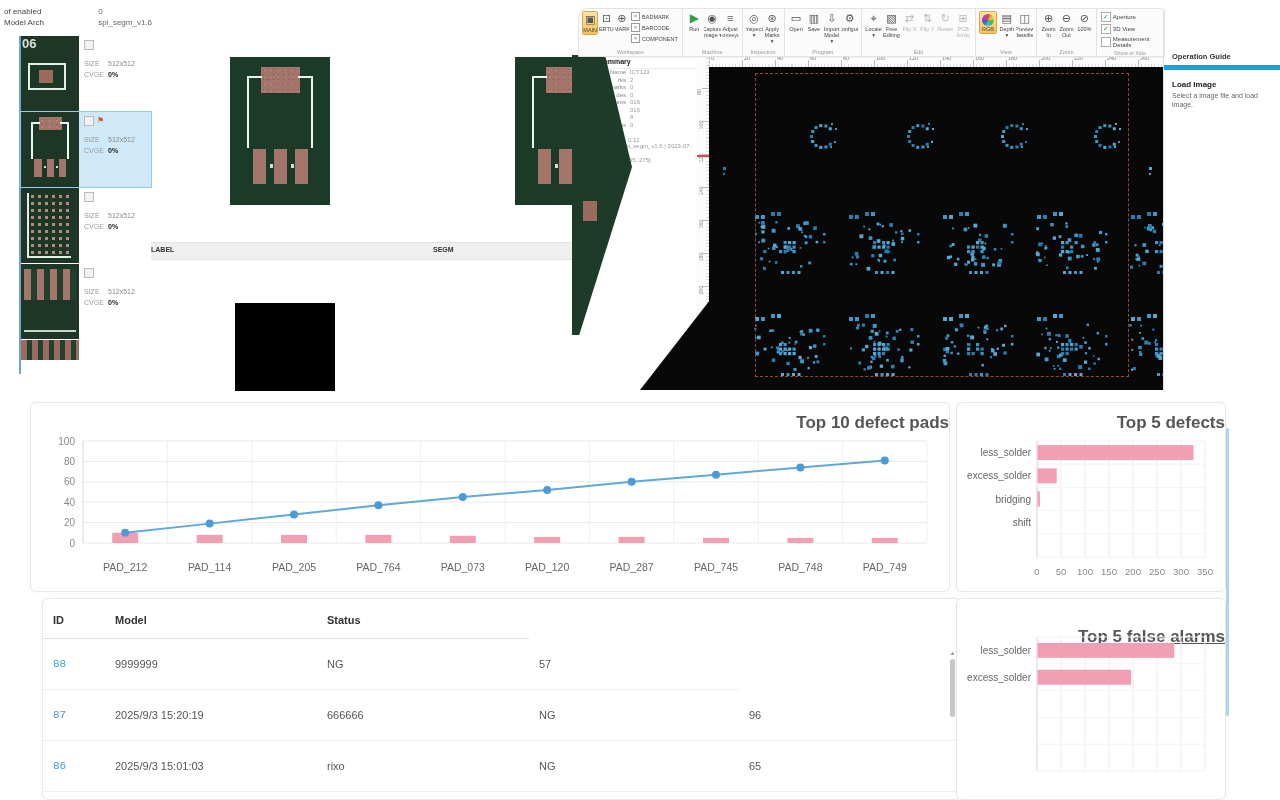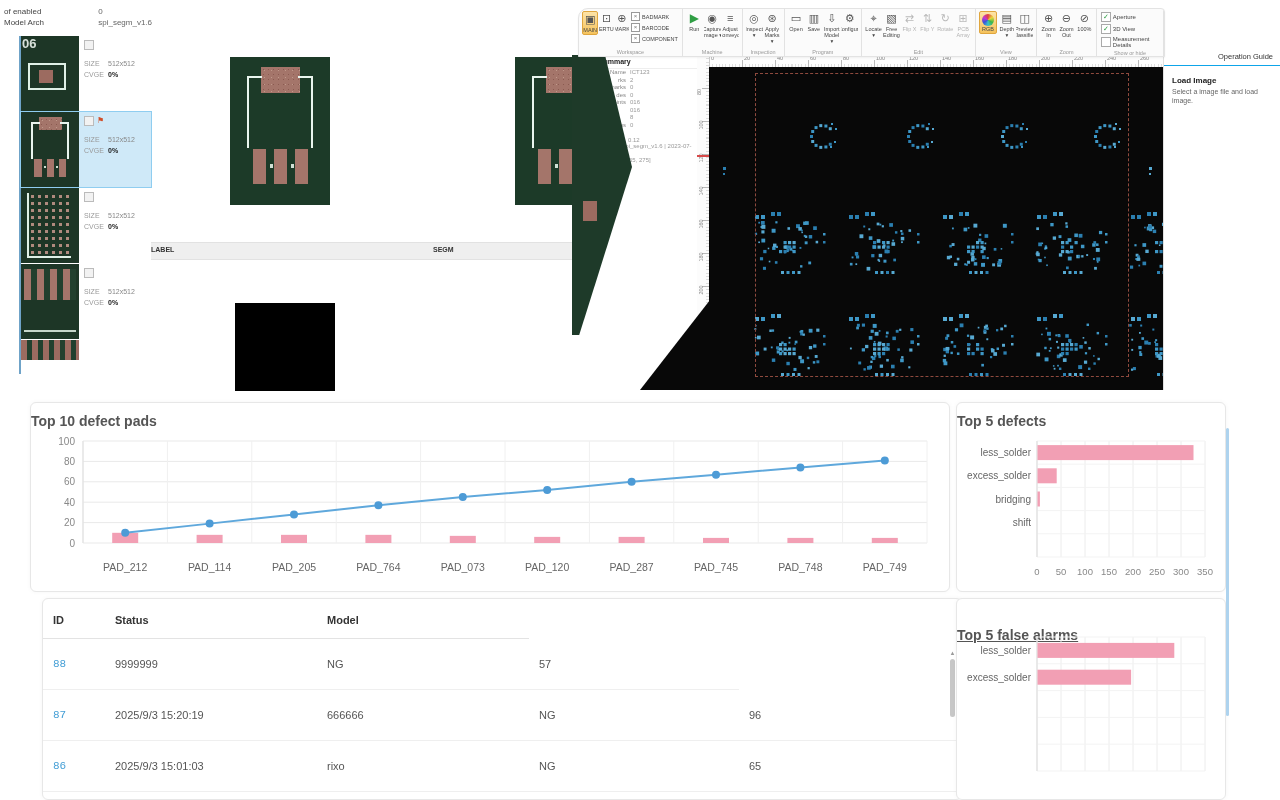--- a/index.html
+++ b/index.html
@@ -86,32 +86,32 @@
   .sm-l{width:44px;text-align:right;margin-right:4px;color:#888;}
   .sm-v{color:#999;}
   .sm-extra{font-size:6px;color:#999;margin:8px 0 0 50px;}
   .sm-model{font-size:6px;color:#999;margin-left:38px;line-height:7px;cursor:pointer;}
   .sm-model2{font-size:6px;color:#999;margin-left:46px;}
   #summary-wedge{position:absolute;left:572px;top:55px;width:60px;height:280px;background:#1e3a29;clip-path:polygon(0 0,55% 0,100% 40%,12% 100%,0 100%);z-index:4;}
   #summary-wedge .wedge-pad{position:absolute;left:18%;top:52%;width:14px;height:20px;background:#9c6b60;}
 
   
   #opguide{position:absolute;left:1163px;top:47px;width:117px;height:343px;background:#fff;border-left:1px solid #e0e0e0;z-index:5;}
-  .og-title{font-size:7.5px;font-weight:normal;color:#333;padding:5px 8px 4px;border-bottom:1px solid #0ea5e9;text-align:right;}
+  .og-title{font-size:7.5px;font-weight:bold;color:#333;padding:5px 8px 4px;border-bottom:5px solid #0ea5e9;}
   .og-step{font-size:8px;font-weight:bold;color:#222;padding:10px 8px 2px;}
   .og-desc{font-size:7px;color:#666;padding:0 8px;line-height:9px;}
 
   
   #dashboard{position:absolute;left:0;top:398px;width:1280px;height:402px;background:#fff;}
   .card{position:absolute;background:#fff;border:1px solid #e7e7e7;border-radius:6px;box-shadow:0 0 5px rgba(0,0,0,.04);overflow:hidden;}
   #card-line{left:30px;top:4px;width:918px;height:188px;}
   #card-defects{left:956px;top:4px;width:268px;height:188px;}
   #card-table{left:42px;top:200px;width:918px;height:200px;}
   #card-false{left:956px;top:200px;width:268px;height:200px;}
-  .chart-title{text-align:left;font-size:14px;font-weight:bold;color:#555;padding-top:10px;}
+  .chart-title{text-align:right;font-size:17px;font-weight:bold;color:#555;padding-top:10px;}
   #card-false .chart-title{padding-top:28px;text-decoration:underline;}
   .chart-box{position:absolute;left:6px;top:28px;}
   #c1,#c2{left:4px;top:30px;}
   #accent-bar{position:absolute;left:1226px;top:30px;width:3px;height:288px;background:#aed3ee;border-radius:3px;}
 
   .trow{display:grid;grid-template-columns:62px 212px 212px 210px 1fr;}
   .th{font-weight:bold;font-size:11px;color:#333;padding:15px 10px 12px;border-bottom:1px solid #e3e3e3;}
   .td{font-size:11px;color:#555;padding:19px 10px;border-bottom:1px solid #efefef;}
   .idlink{color:#459fd6;cursor:pointer;font-family:Liberation Mono, monospace;}
   #tbl-scroll{position:absolute;right:5px;top:50px;width:7px;height:145px;}
@@ -1233,22 +1233,22 @@
             <text x="70" y="46.3" text-anchor="end" font-size="10" fill="#666">excess_solder</text>
             <rect x="76.5" y="58.5" width="2.4000000000000057" height="15" fill="#f29fb4"></rect>
             <text x="70" y="69.5" text-anchor="end" font-size="10" fill="#666">bridging</text>
             <text x="70" y="92.69999999999999" text-anchor="end" font-size="10" fill="#666">shift</text>
           </svg></div>
     </div>
     <div class="card" id="card-table">
       <div id="tbl">
           <div class="trow">
             <div class="th">ID</div>
+            <div class="th">Model</div>
             <div class="th">Status</div>
-            <div class="th">Model</div>
           </div>
           <div class="trow">
             <div class="td idlink">88</div>
             <div class="td">9999999</div>
             <div class="td">NG</div>
             <div class="td">57</div>
           </div>
           <div class="trow">
             <div class="td idlink">87</div>
             <div class="td">2025/9/3 15:20:19</div>

